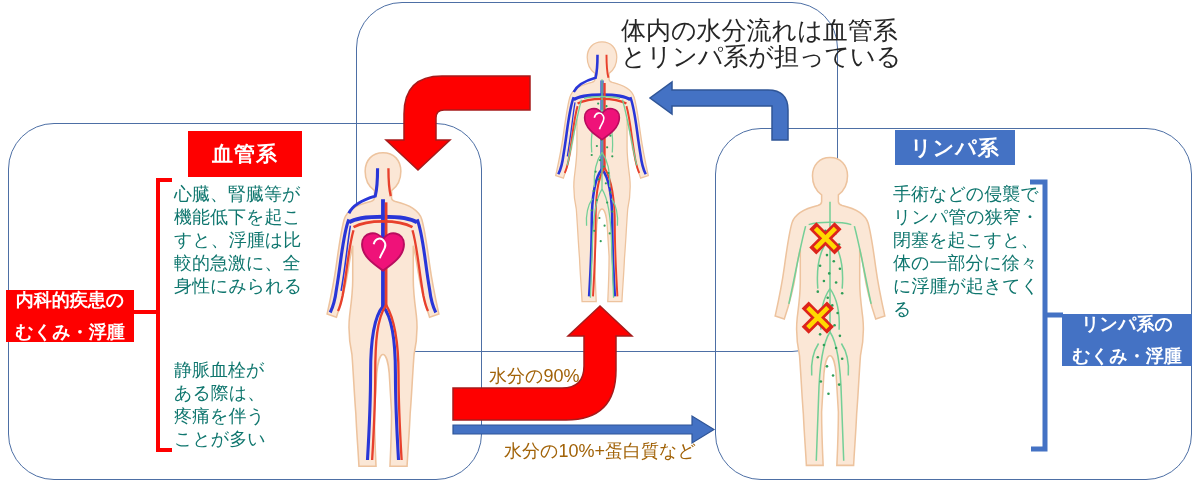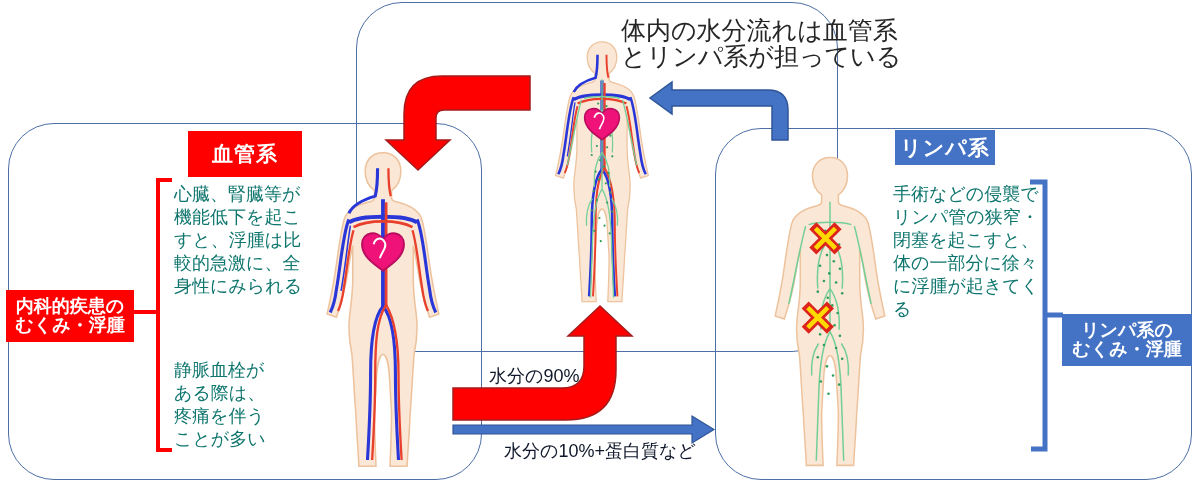--- a/index.html
+++ b/index.html
@@ -11,34 +11,34 @@
   .panel-center { left:356px; top:2px;   width:482px; height:350px; }
   .panel-left   { left:8px;   top:123px; width:474px; height:357px; }
   .panel-right  { left:715px; top:128px; width:477px; height:352px; }
 
   .note { position:absolute; color:#262626; font-size:25px; line-height:26px; white-space:pre-line; }
   .top-note { left:621px; top:17px; }
 
   .sys-header { position:absolute; color:#ffffff; font-weight:bold; font-size:21px;
                 display:flex; align-items:center; justify-content:center; letter-spacing:1px; }
   .header-vascular { left:188px; top:131px; width:114px; height:46px; }
-  .header-lymph    { left:895px; top:130px; width:100px; height:35px; }
+  .header-lymph    { left:895px; top:130px; width:120px; height:35px; }
 
   .para { position:absolute; color:#0f766e; font-size:18px; line-height:23px; white-space:pre-line; }
   .para-vascular-1 { left:174px; top:183px; }
   .para-vascular-2 { left:174px; top:359px; }
   .para-lymph      { left:893px; top:183px; }
 
-  .side-label { position:absolute; color:#ffffff; font-weight:bold; font-size:18px; line-height:19px;
+  .side-label { position:absolute; color:#ffffff; font-weight:bold; font-size:18px; line-height:32px;
                 text-align:center; white-space:pre-line; display:flex; align-items:center; justify-content:center;
                 padding:2px 8px; }
   .label-vascular { left:6px;    top:290px; width:128px; height:52px; }
   .label-lymph    { left:1062px; top:290px; width:130px; height:52px; }
 
-  .flow-label { position:absolute; color:#0f172a; font-size:18px; }
+  .flow-label { position:absolute; color:#a16207; font-size:18px; }
   .flow-label-90 { left:489px; top:364px; }
   .flow-label-10 { left:504px; top:439px; }
 
   svg.overlay { position:absolute; left:0; top:0; width:1198px; height:487px; pointer-events:none; }
   svg.figure  { position:absolute; }
   .fig-vascular { left:303px; top:148px; width:160px; height:326px; }
   .fig-combined { left:537px; top:38px;  width:130px; height:270px; }
   .fig-lymph    { left:753px; top:153px; width:154px; height:320px; }
 </style>
 </head>

